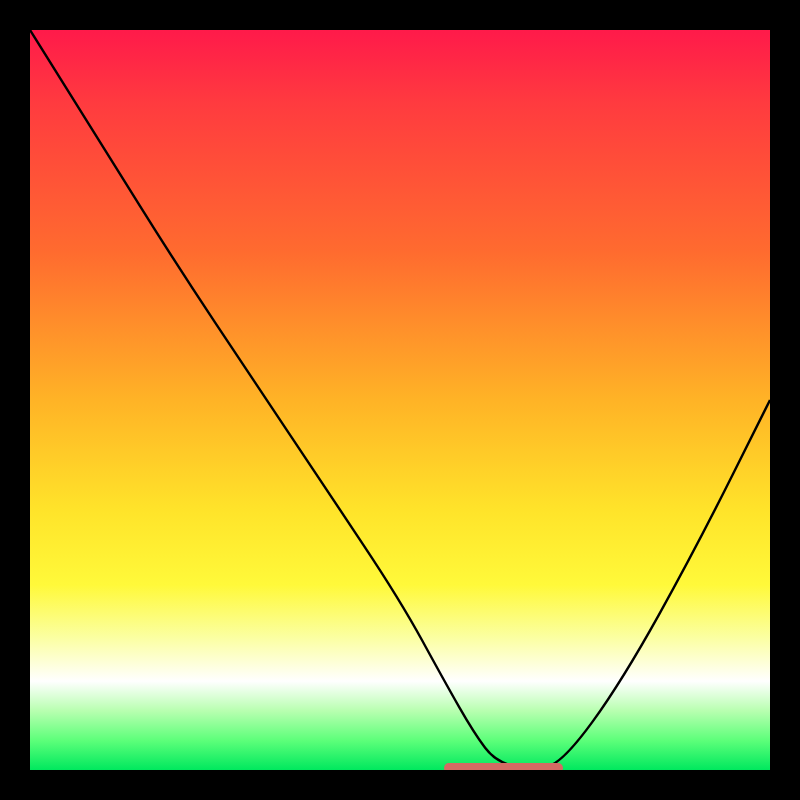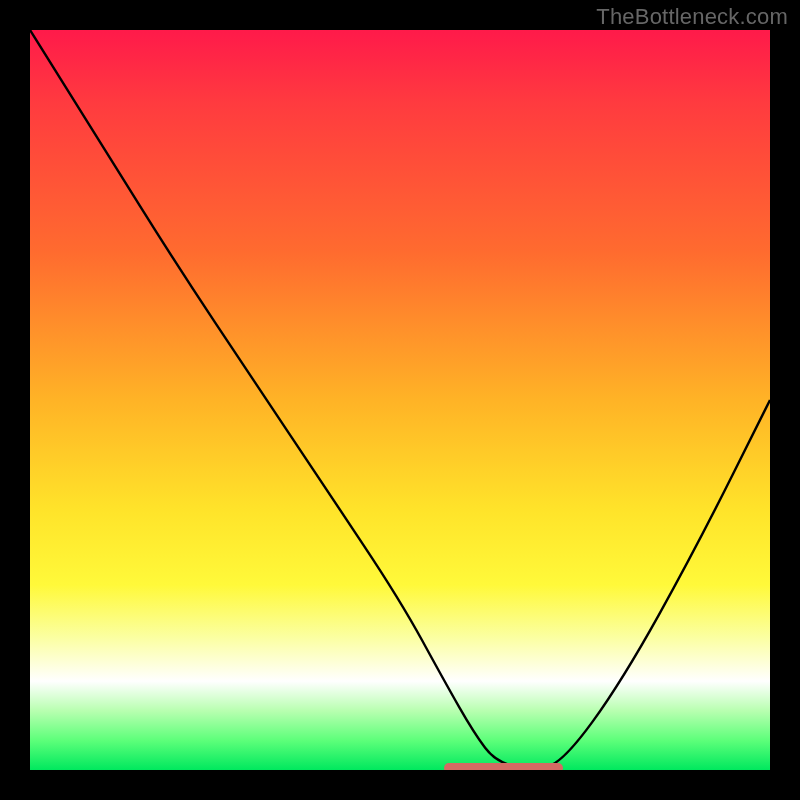--- a/index.html
+++ b/index.html
@@ -64,21 +64,20 @@
     height: 10px;
     background: #d46a63;
     border-radius: 5px;
   }
 </style>
 </head>
 <body>
 
 <div class="frame">
 
-  <div class="watermark">TheBottleneck.com</div>
 
   <div class="plot-area">
     <div class="gradient"></div>
 
     <svg class="curves" viewBox="0 0 740 740" preserveAspectRatio="none">
       <path d="M 0,0 Q 74,118.39999999999998 111,177.59999999999997 Q 148,236.79999999999995 185,292.29999999999995 Q 222,347.79999999999995 259,403.29999999999995 Q 296,458.8 333,514.3 Q 370,569.8 392.20000000000005,610.5 Q 414.40000000000003,651.2 429.20000000000005,677.1 Q 444,703 455.1,717.8 Q 466.2,732.6 484.70000000000005,736.3 Q 503.20000000000005,740 518,736.3 Q 532.8,732.6 562.4,691.9000000000001 Q 592,651.2 629,584.6 Q 666,518 703,444 T 740,370" fill="none" stroke="#000" stroke-width="2.4"></path>
     </svg>
 
     <div class="baseline-marker" style="left: 414.4px; width: 118.4px; background: rgb(212, 106, 99); bottom: -3px;"></div>
   </div>

